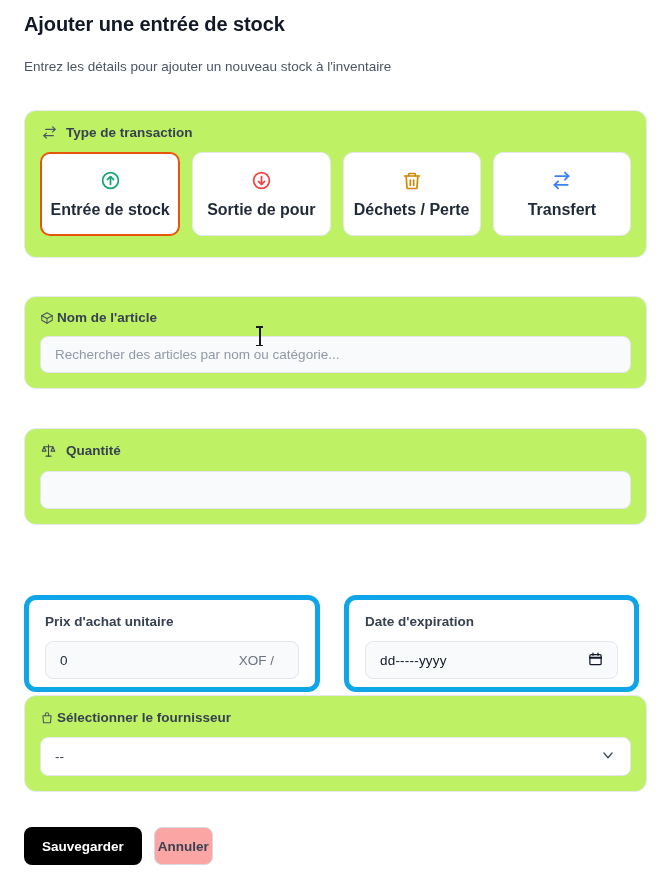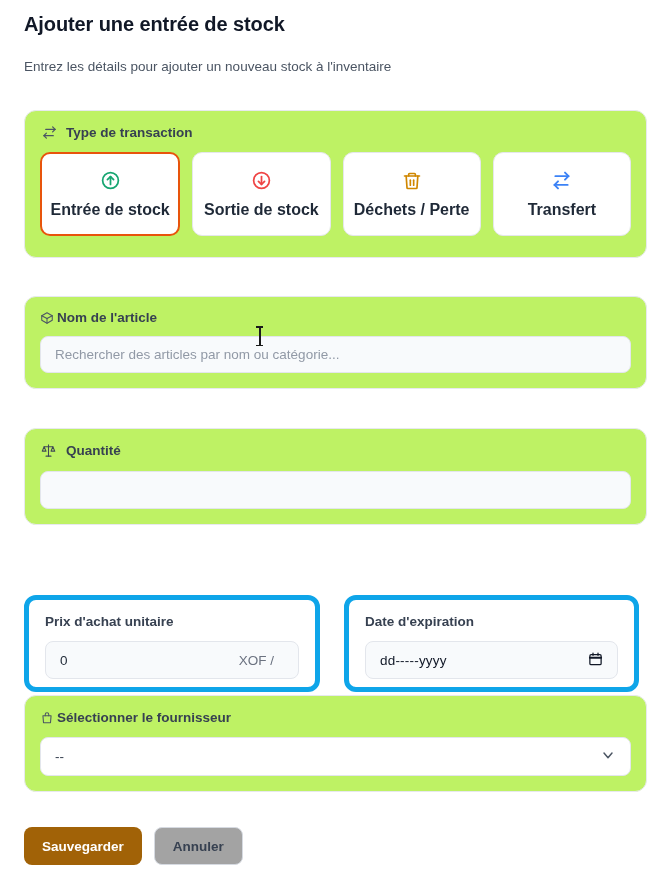--- a/index.html
+++ b/index.html
@@ -114,31 +114,31 @@
     background: #ffffff;
     display: flex; align-items: center; justify-content: space-between;
     padding: 0 14px 0 14px;
     font-size: 13.5px; color: #374151;
     cursor: pointer;
   }
 
   
   .footer { position: absolute; left: 24px; top: 827px; display: flex; gap: 12px; }
   .btn-primary {
-    background: #a16207; color: #ffffff;
+    background: #000000; color: #ffffff;
     border: none; border-radius: 8px;
     height: 38px; padding: 0 18px;
     font-size: 13.5px; font-weight: 700;
     font-family: "Liberation Sans", sans-serif;
     cursor: pointer;
   }
   .btn-secondary {
-    background: #a3a3a3; color: #374151;
+    background: #fca5a5; color: #374151;
     border: 1px solid #d6dae1; border-radius: 8px;
-    height: 38px; padding: 0 18px;
+    height: 38px; padding: 0 3px;
     font-size: 13.5px; font-weight: 600;
     font-family: "Liberation Sans", sans-serif;
     cursor: pointer;
   }
 
   
   .mouse-ibeam {
     position: absolute; left: 256px; top: 326px;
     width: 7px; height: 20px; pointer-events: none;
   }
@@ -186,21 +186,21 @@
       </div>
 
       <div class="type-option">
         <span class="t-icon">
           <svg width="21" height="21" viewBox="0 0 24 24" fill="none" stroke="#ef4444" stroke-width="2" stroke-linecap="round" stroke-linejoin="round">
             <circle cx="12" cy="12" r="9"></circle>
               <line x1="12" y1="7.5" x2="12" y2="16.5"></line>
             <polyline points="8.5 13 12 16.5 15.5 13"></polyline>
           </svg>
         </span>
-        <span class="t-label">Sortie de stock</span>
+        <span class="t-label">Sortie de pour</span>
       </div>
 
       <div class="type-option">
         <span class="t-icon">
           <svg width="20" height="20" viewBox="0 0 24 24" fill="none" stroke="#d08700" stroke-width="2" stroke-linecap="round" stroke-linejoin="round">
             <polyline points="3 6 21 6"></polyline>
             <path d="M8 6V4a1 1 0 0 1 1-1h6a1 1 0 0 1 1 1v2"></path>
             <path d="M19 6l-1 14a1 1 0 0 1-1 1H7a1 1 0 0 1-1-1L5 6"></path>
             <line x1="10" y1="11" x2="10" y2="17"></line>
               <line x1="14" y1="11" x2="14" y2="17"></line>

